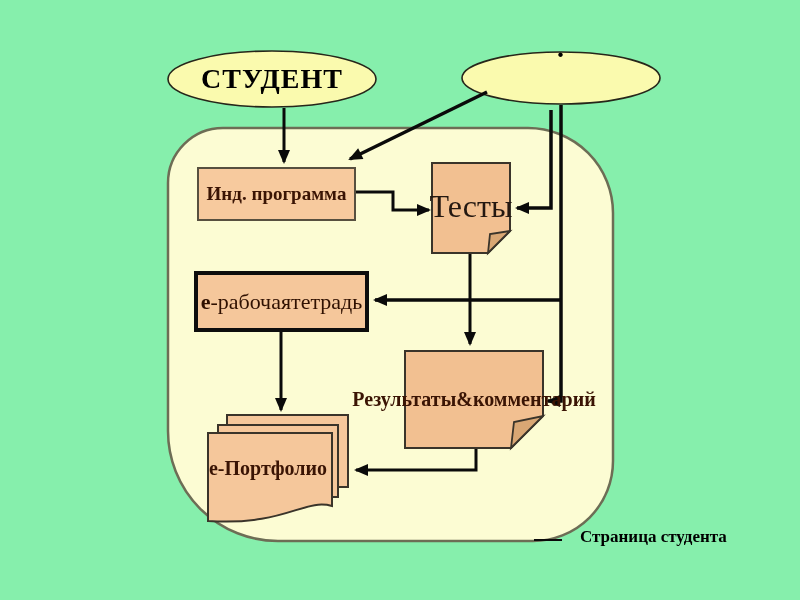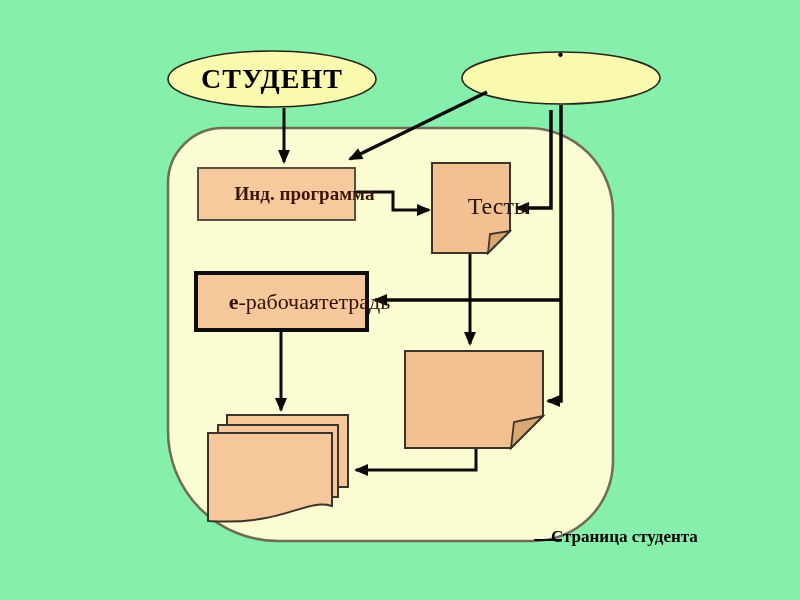--- a/index.html
+++ b/index.html
@@ -1,32 +1,32 @@
 <!DOCTYPE html>
 <html><head>
 <meta charset="utf-8">
 <style>
   html,body{margin:0;padding:0;background:#ffffff;}
   #slide{position:relative;width:800px;height:600px;background:#86efac;overflow:hidden;
          font-family:Liberation Serif, serif;}
   #diagram-svg{position:absolute;left:0;top:0;z-index:1;}
   .lbl{position:absolute;z-index:2;pointer-events:none;}
-  .center{display:flex;align-items:center;justify-content:center;text-align:center;margin-left:28px;}
+  .center{display:flex;align-items:center;justify-content:center;text-align:center;}
   .col{flex-direction:row;}
   .ellipse-label{font-size:28px;font-weight:bold;color:#000;letter-spacing:1px;white-space:nowrap;}
   .box-label{color:#3a1404;white-space:nowrap;}
   #student-label{left:168px;top:63px;width:208px;}
   #teacher-label{left:461px;top:38px;width:200px;text-align:center;}
   #teacher-label .l2{line-height:16px;margin-top:2px;}
   #program-label{left:193px;top:169px;width:167px;height:50px;font-size:19px;font-weight:bold;}
-  #tests-label{left:432px;top:163px;width:78px;height:86px;font-size:24px;color:#241811;}
+  #tests-label{left:432px;top:163px;width:78px;height:86px;font-size:32px;color:#241811;}
   #workbook-label{left:196px;top:273px;width:171px;height:57px;font-size:22px;line-height:26px;color:#2f1000;}
   #results-label{left:400px;top:353px;width:148px;height:93px;font-size:20px;font-weight:bold;line-height:23px;}
   #portfolio-label{left:193px;top:457px;width:150px;font-size:20px;font-weight:bold;}
-  #caption-label{left:551px;top:527px;font-size:17px;font-weight:bold;color:#000;white-space:nowrap;}
+  #caption-label{left:580px;top:527px;font-size:17px;font-weight:bold;color:#000;white-space:nowrap;}
   .bp{font-weight:bold;}
 </style>
 </head>
 <body>
 
 <div id="slide">
 
   <svg id="diagram-svg" width="800" height="600" viewBox="0 0 800 600">
     <defs>
       <marker id="ah" markerUnits="userSpaceOnUse" markerWidth="16" markerHeight="14" refX="13" refY="7" orient="auto">
@@ -76,17 +76,23 @@
 
   <div class="lbl center" id="tests-label">Тесты</div>
 
   <div class="lbl center col" id="workbook-label">
     <div style="white-space:nowrap">
       <span class="bp">е</span><span>-рабочая</span>
     </div>
     <div>тетрадь</div>
   </div>
 
+  <div class="lbl center col box-label" id="results-label">
+    <div>Результаты</div>
+    <div>&amp;</div>
+    <div>комментарий</div>
+  </div>
 
+  <div class="lbl center box-label" id="portfolio-label">е-Портфолио</div>
 
   <div class="lbl" id="caption-label">Страница студента</div>
 
 </div>
 
 </body></html>

